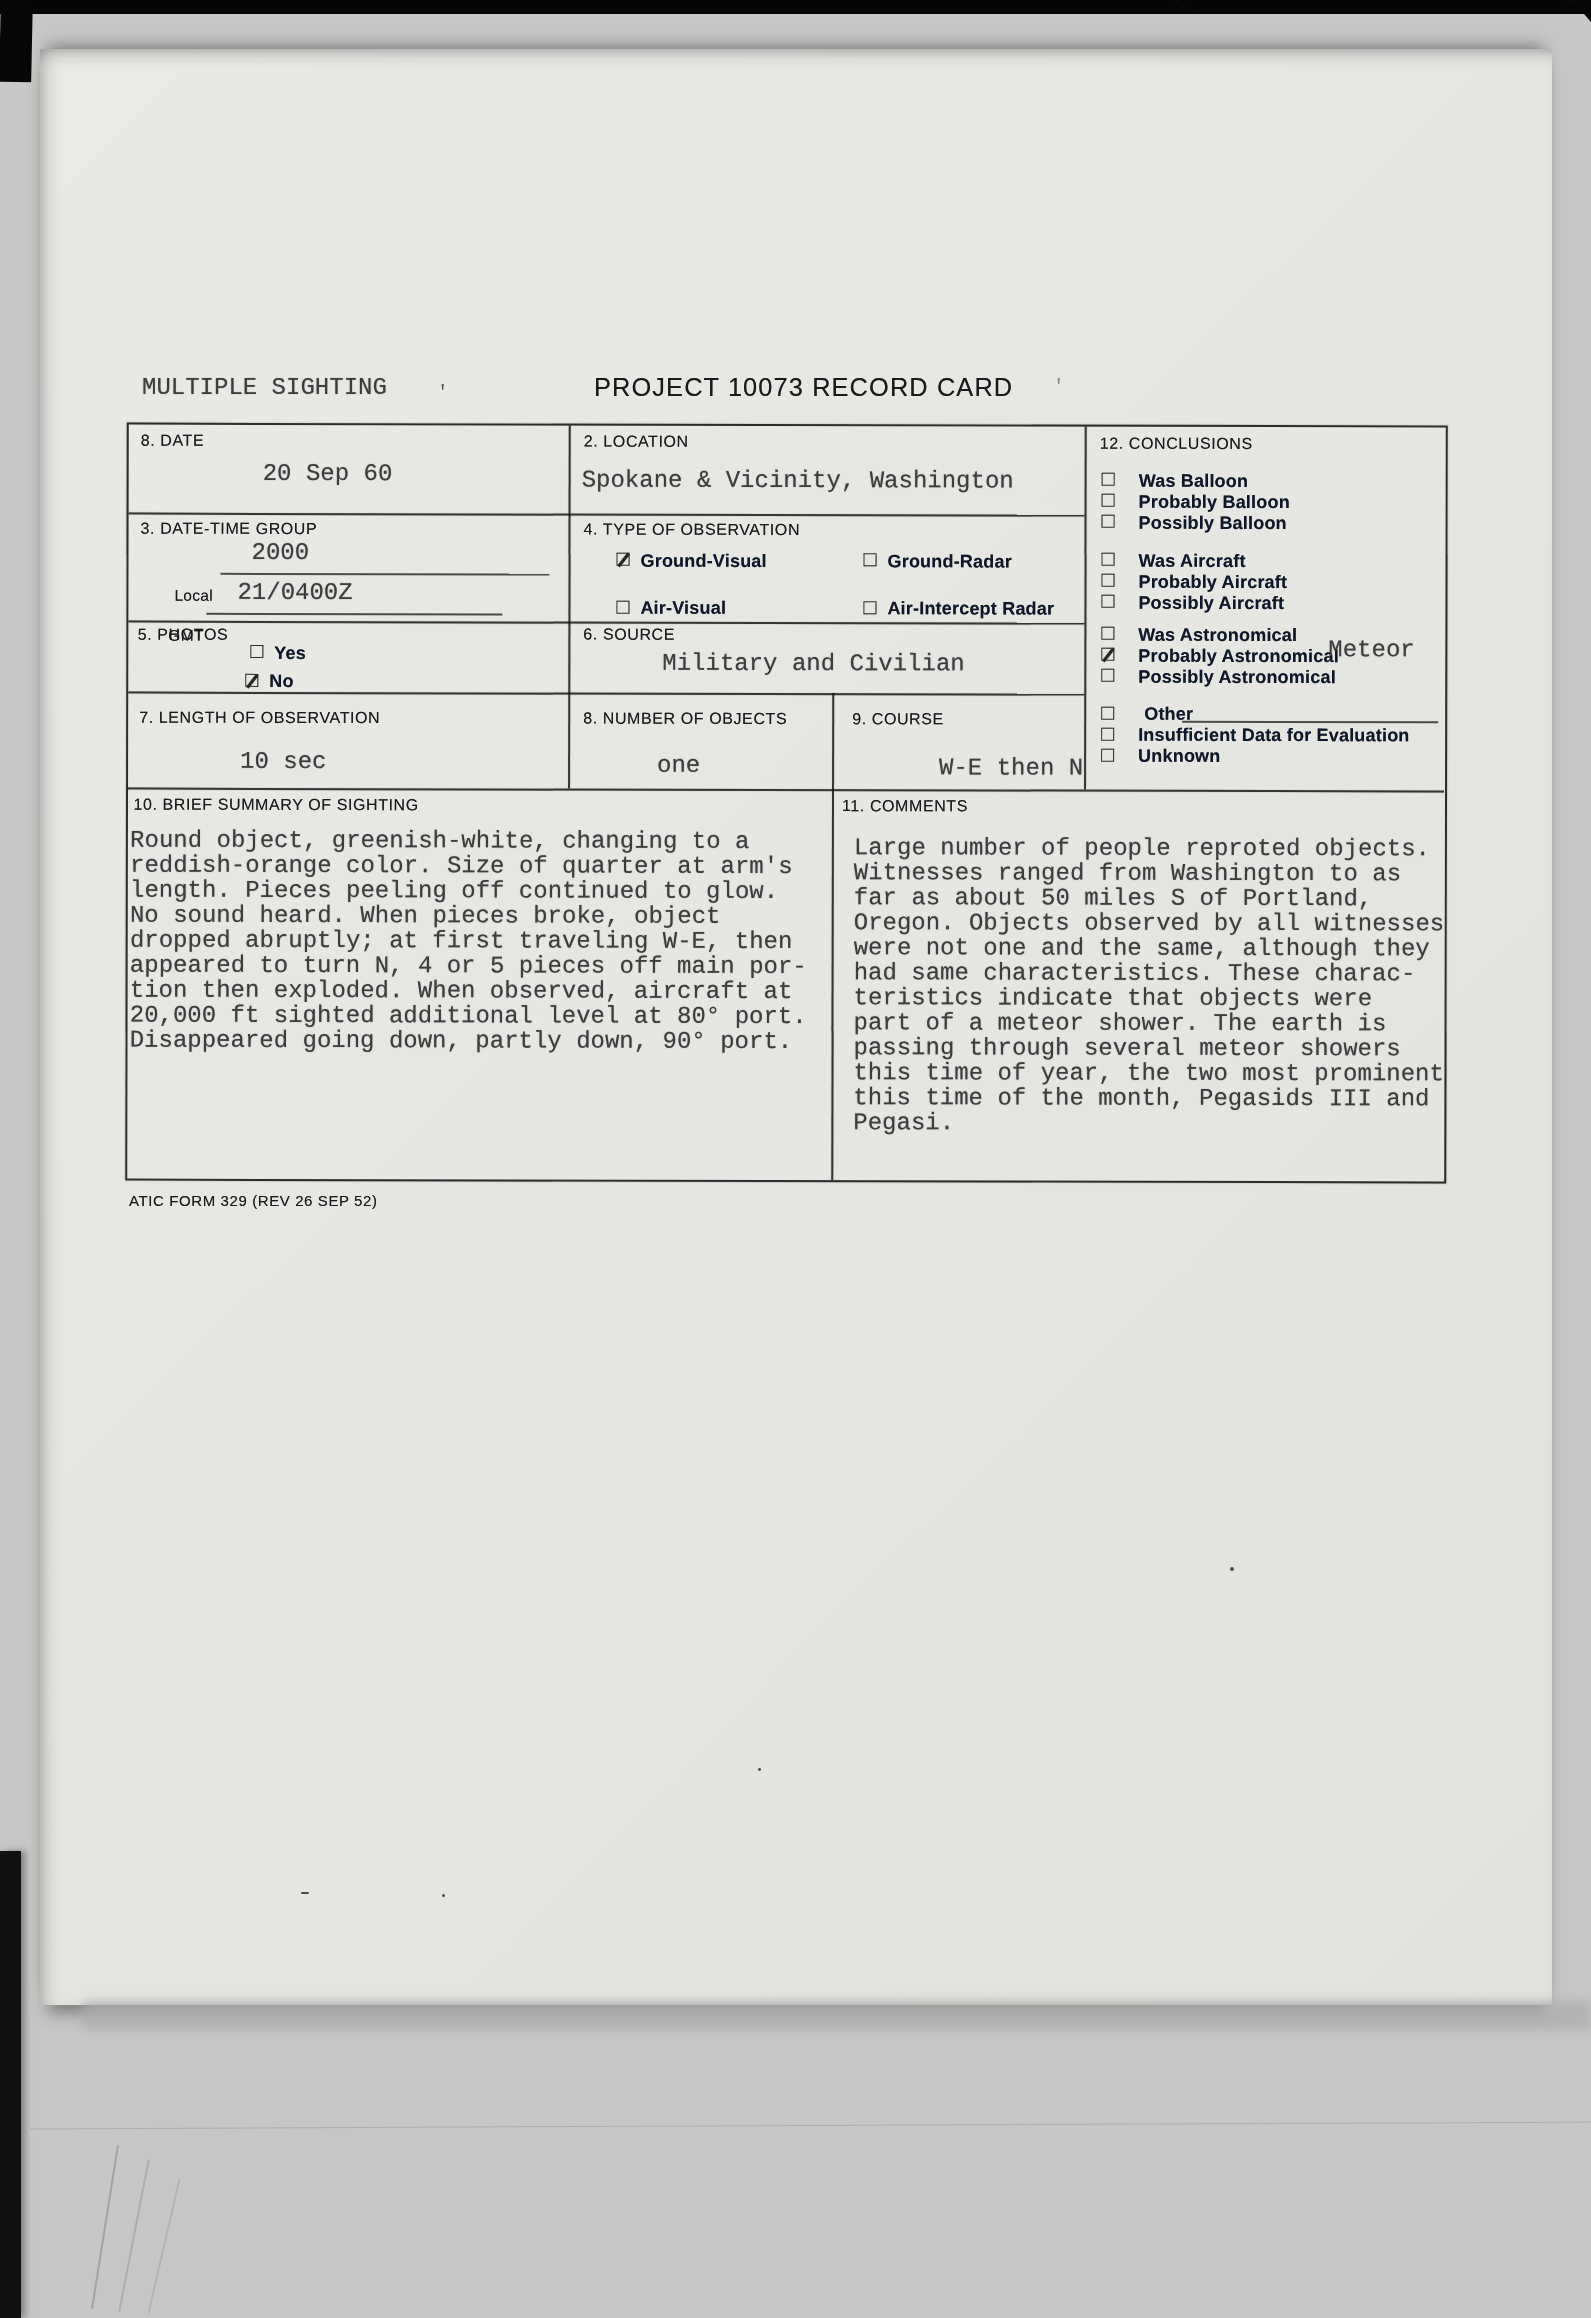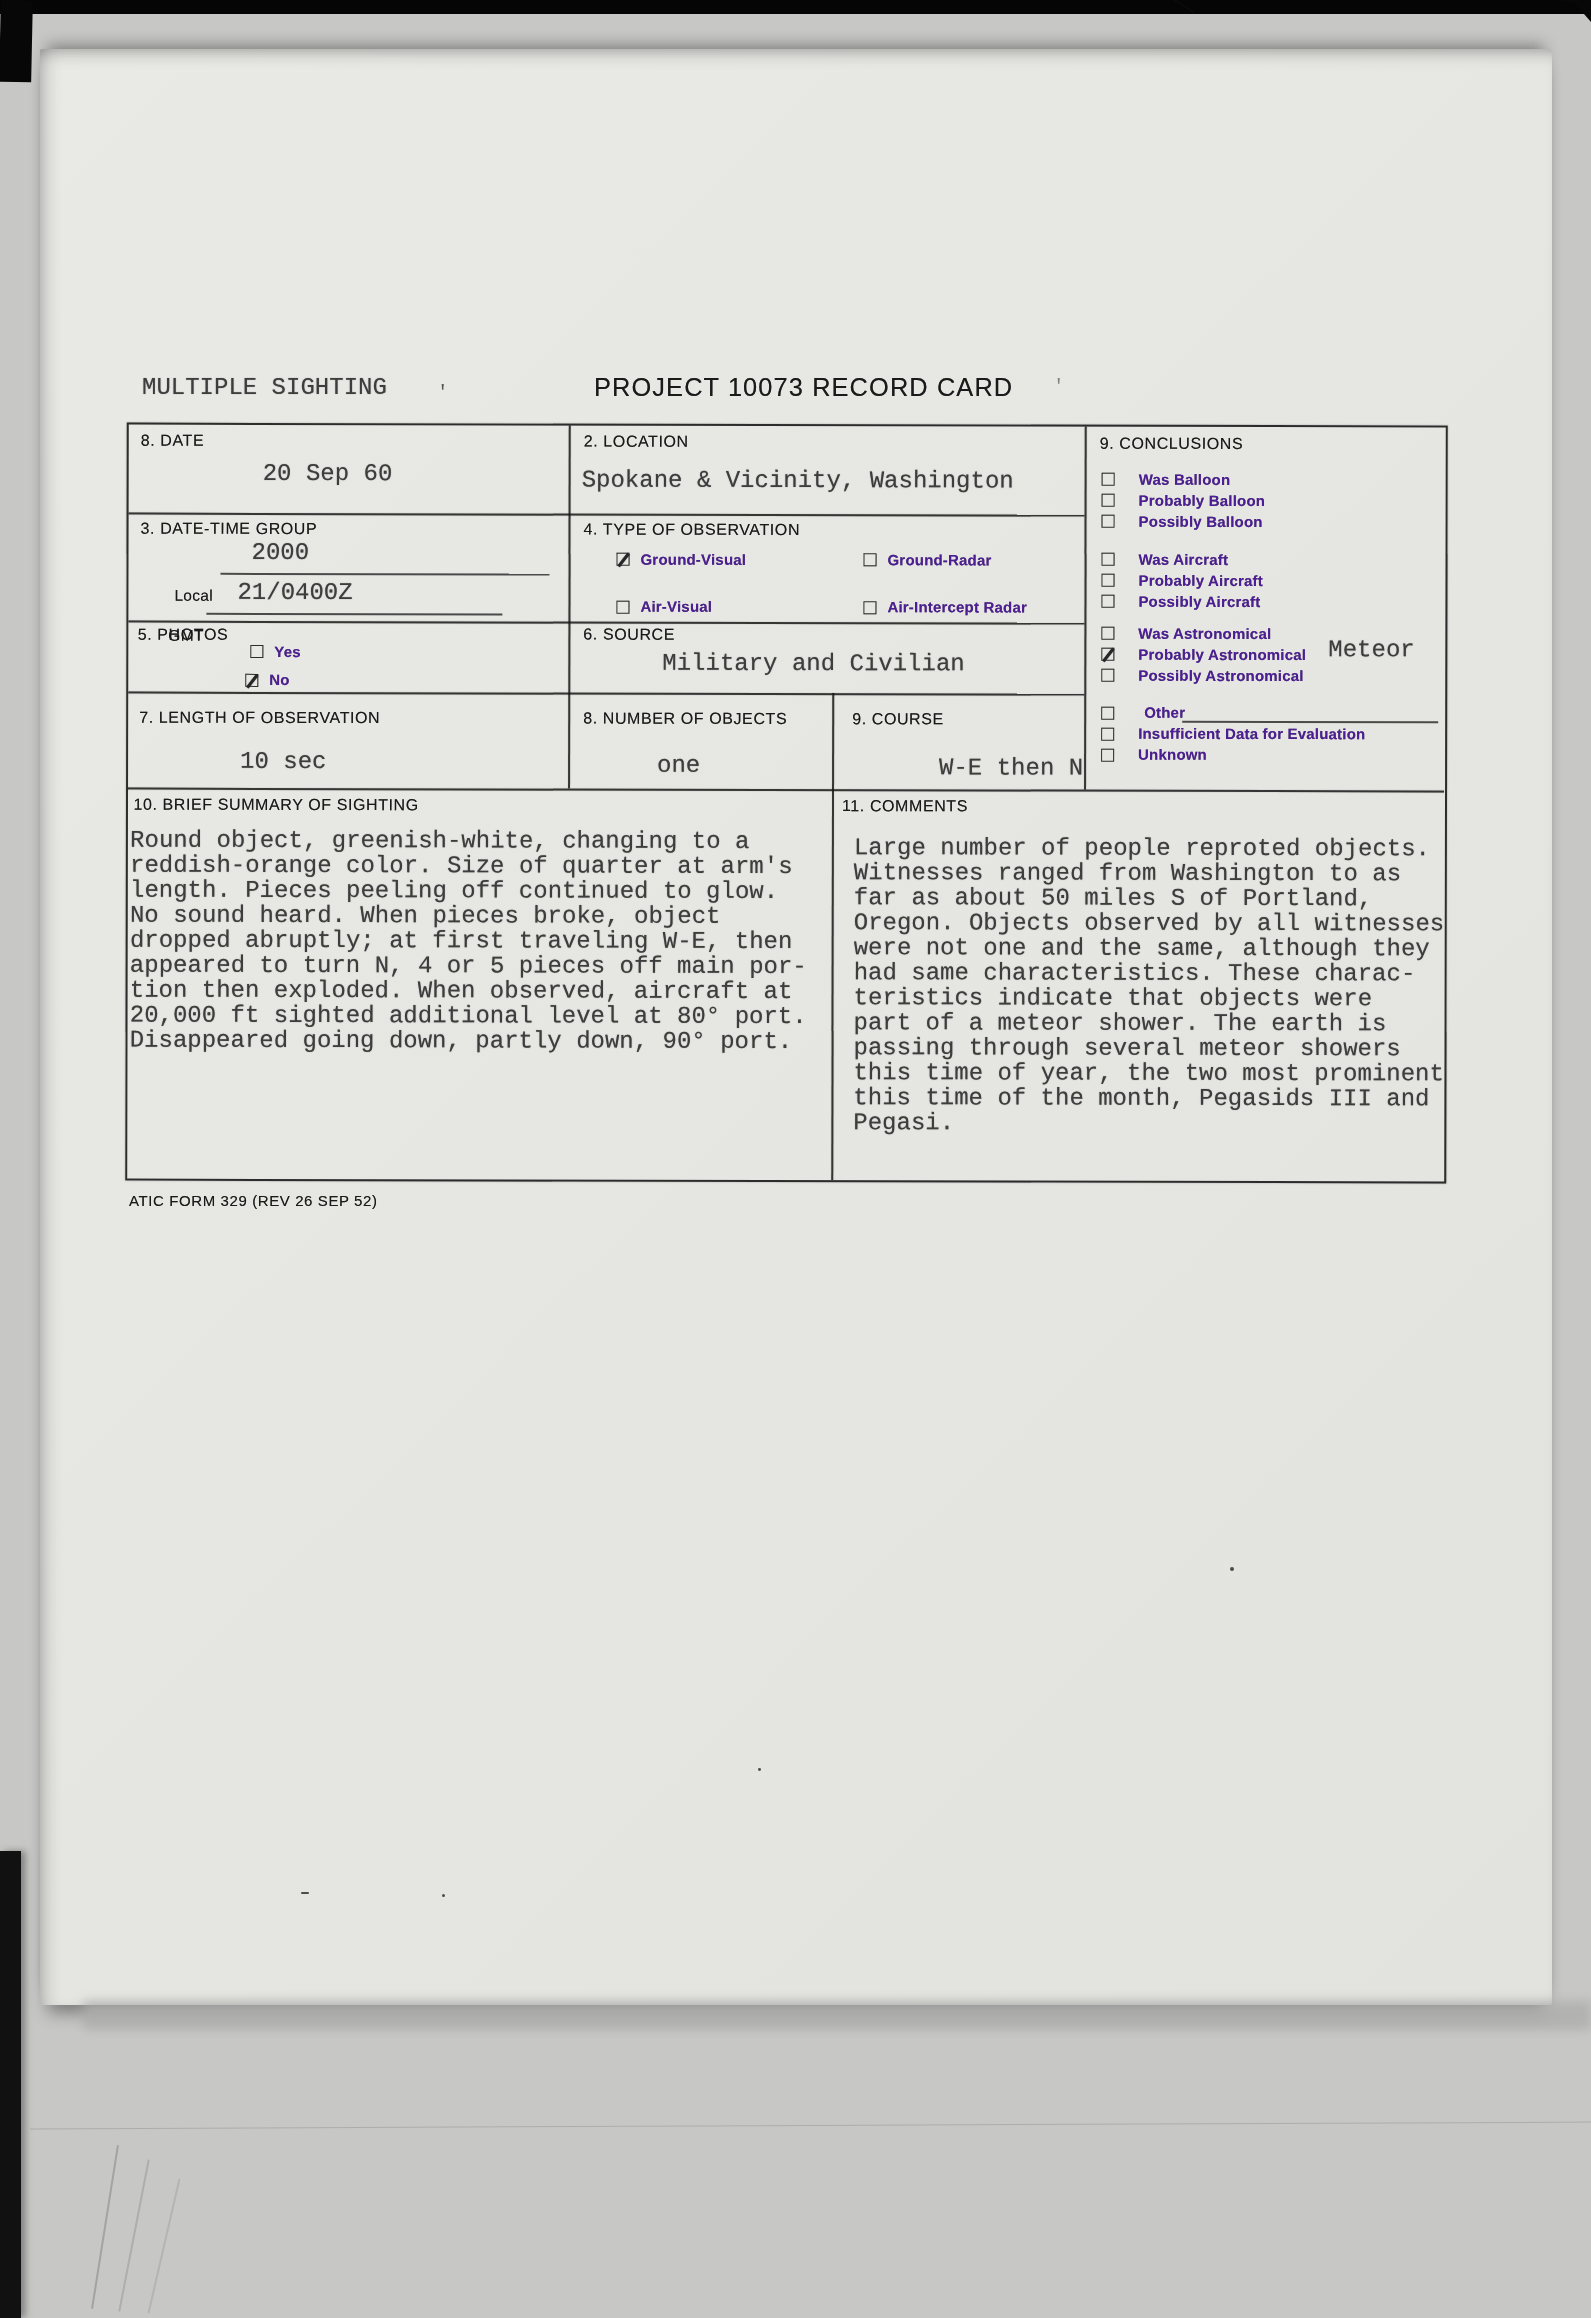--- a/index.html
+++ b/index.html
@@ -50,21 +50,21 @@
   .vline{width:1.7px;}
   
   .cb{
     position:absolute;width:13.3px;height:13.3px;border:1.9px solid #2c2c2c;box-sizing:border-box;
     box-shadow:0 0 0.6px rgba(0,0,0,.5);
   }
   .cb.checked::after{
     content:"";position:absolute;left:-22%;top:42%;width:140%;height:2.8px;background:#262626;
     transform:rotate(-52deg);box-shadow:0 0 1.1px rgba(0,0,0,.5);
   }
-  .cb-lab{position:absolute;color:#4c1d95;font-weight:bold;font-size:15px;letter-spacing:0.2px;white-space:nowrap;text-shadow:0 0 0.6px rgba(10,10,10,.5);}
+  .cb-lab{position:absolute;color:#0f172a;font-weight:bold;font-size:18px;letter-spacing:0.2px;white-space:nowrap;text-shadow:0 0 0.6px rgba(10,10,10,.5);}
   .fill-line{position:absolute;height:1.7px;background:rgba(35,35,35,.8);}
   .speck{position:absolute;background:#4c4c4c;border-radius:50%;}
   .tick{position:absolute;color:#555;font-family:"Liberation Mono",monospace;font-size:19px;}
 </style>
 </head>
 <body>
 
 <div id="canvas">
 
   <div class="paper"></div>
@@ -158,21 +158,21 @@
 Oregon. Objects observed by all witnesses
 were not one and the same, although they
 had same characteristics. These charac-
 teristics indicate that objects were
 part of a meteor shower. The earth is
 passing through several meteor showers
 this time of year, the two most prominent
 this time of the month, Pegasids III and
 Pegasi.</div>
 
-    <div class="label" style="left:971px;top:7.7px;">9. CONCLUSIONS</div>
+    <div class="label" style="left:971px;top:7.7px;">12. CONCLUSIONS</div>
 
     <div class="cb" style="left:973px;top:46px;"></div>
     <div class="cb-lab" style="left:1010px;top:44px;">Was Balloon</div>
     <div class="cb" style="left:973px;top:67px;"></div>
     <div class="cb-lab" style="left:1010px;top:65px;">Probably Balloon</div>
     <div class="cb" style="left:973px;top:88px;"></div>
     <div class="cb-lab" style="left:1010px;top:86px;">Possibly Balloon</div>
 
     <div class="cb" style="left:973px;top:126px;"></div>
     <div class="cb-lab" style="left:1010px;top:124px;">Was Aircraft</div>

